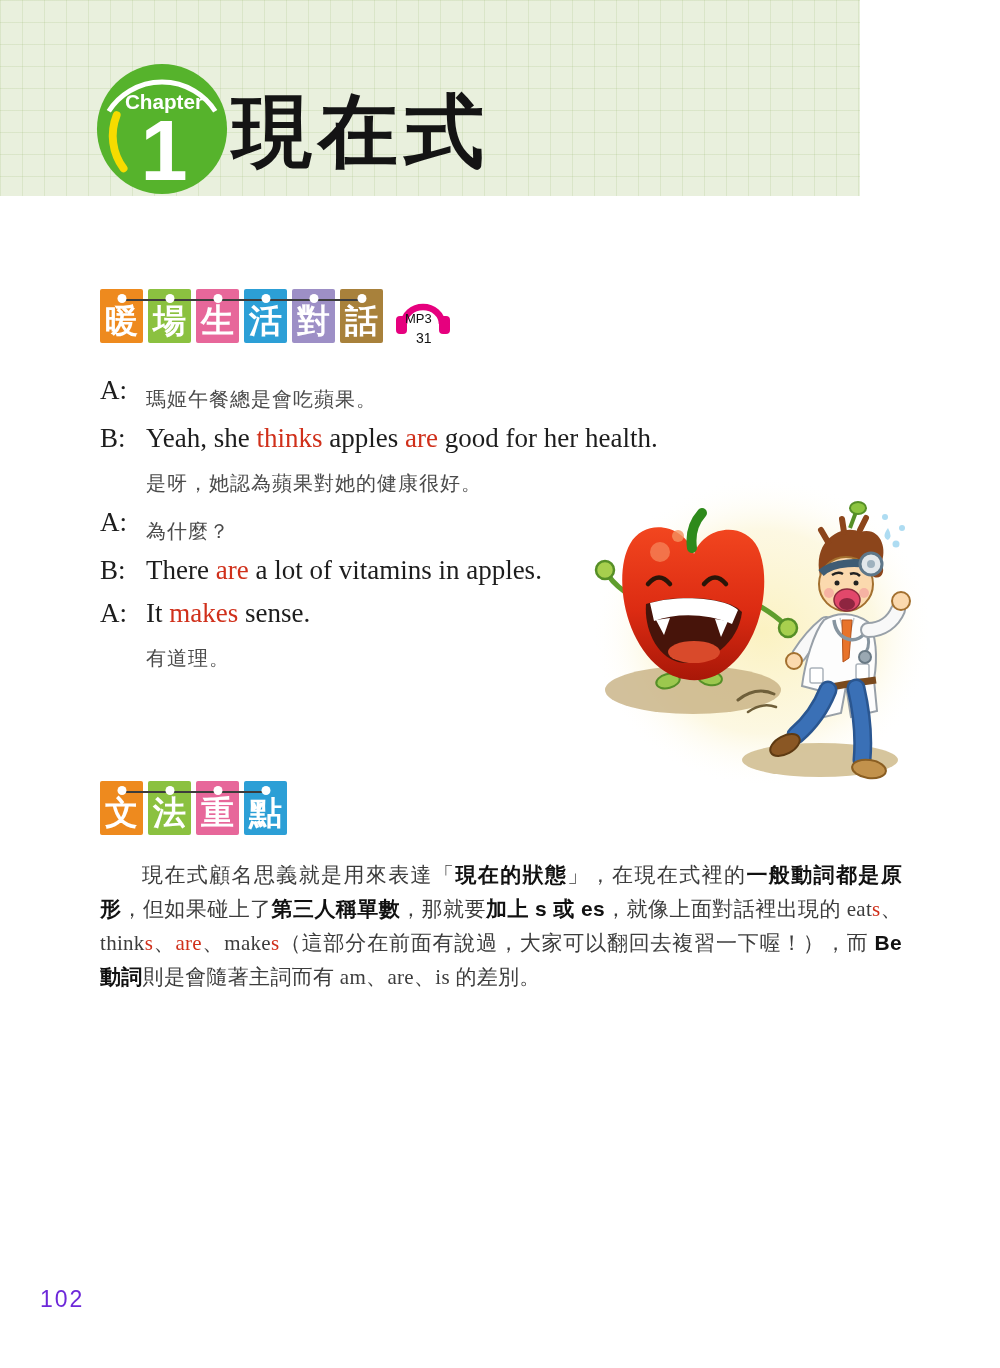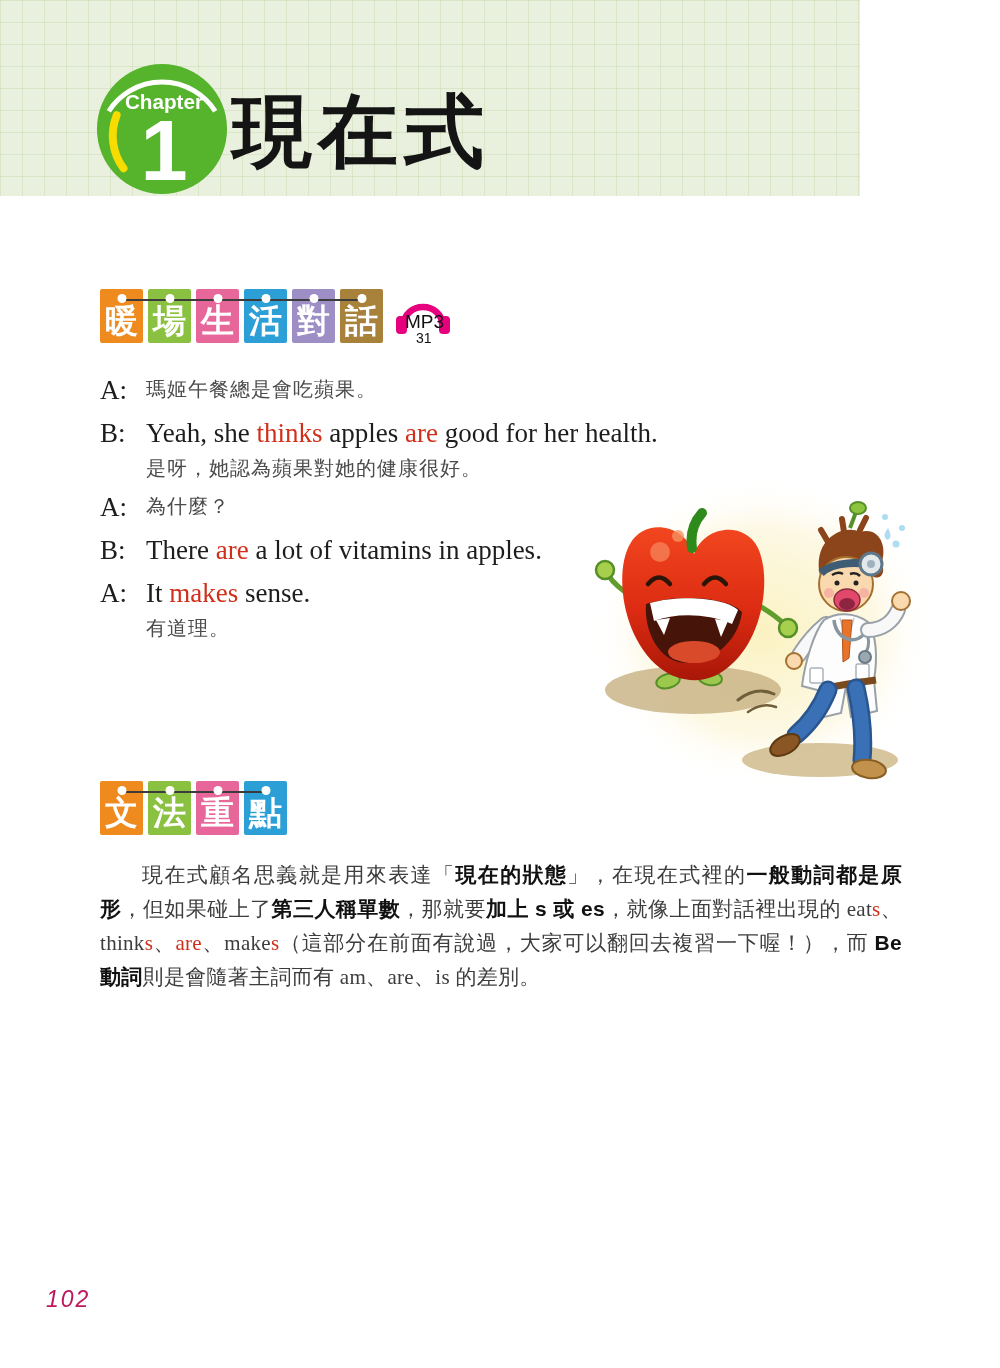--- a/index.html
+++ b/index.html
@@ -23,46 +23,46 @@
         align-items:flex-end;justify-content:center;}
   .tile .glyph{color:#fff;font-weight:bold;font-size:33px;line-height:44px;width:100%;text-align:center;}
   .tile .dot{position:absolute;top:5px;left:50%;transform:translateX(-50%);
         width:9px;height:9px;border-radius:50%;background:#fff;z-index:3;}
   .banner-warmup{left:100px;top:289px;}
   .banner-grammar{left:100px;top:781px;}
 
   
   .mp3{position:absolute;left:392px;top:290px;width:62px;height:62px;}
   .mp3 svg{position:absolute;left:0;top:0;}
-  .mp3 .mp3-label{position:absolute;left:13px;top:21px;font-size:19px;color:#111;letter-spacing:0;}
+  .mp3 .mp3-label{position:absolute;left:13px;top:21px;font-size:13px;color:#111;letter-spacing:0;}
   .mp3 .mp3-track{position:absolute;left:24px;top:40px;font-size:14px;color:#111;}
 
   
   .dialogue{position:absolute;left:100px;top:372px;width:660px;
         font-family:"Liberation Serif","DejaVu Serif",serif;}
   .dlg-item{display:grid;grid-template-columns:46px 1fr;margin-bottom:7px;}
   .dlg-speaker{font-size:27px;line-height:36px;color:#1d1d1d;}
   .dlg-en{font-size:27px;line-height:36px;color:#1d1d1d;white-space:nowrap;}
-  .dlg-zh{grid-column:2;font-size:20px;line-height:28px;margin-top:3px;color:#4b4b4b;
+  .dlg-zh{grid-column:2;font-size:20px;line-height:28px;margin-top:13px;color:#4b4b4b;
         letter-spacing:1px;white-space:nowrap;}
   .red{color:#d0301b;}
 
   
   .paragraphs{position:absolute;left:100px;top:858px;width:802px;
         font-family:"Liberation Serif","DejaVu Serif",serif;
         font-size:21px;line-height:33px;color:#3d3d3d;text-align:justify;letter-spacing:.3px;}
   .paragraphs p{margin:0 0 33px 0;text-indent:2em;}
   .b{font-weight:bold;color:#111;font-family:"Liberation Sans","DejaVu Sans",sans-serif;}
   .blue{font-weight:bold;color:#32329b;font-family:"Liberation Sans","DejaVu Sans",sans-serif;}
 
   
   .illus{position:absolute;left:588px;top:472px;width:340px;height:312px;}
 
   
-  .pagenum{position:absolute;left:46px;top:1286px;font-size:23px;color:#be185d;letter-spacing:2px;font-style:italic;}
+  .pagenum{position:absolute;left:40px;top:1286px;font-size:23px;color:#6d28d9;letter-spacing:2px;}
 </style>
 </head>
 <body>
 
 <div class="page">
 
   <div class="band">
     <svg class="badge" viewBox="0 0 140 140">
       <circle cx="70" cy="70" r="66" fill="#56b32c"></circle>
       <path d="M 16 52 A 64 64 0 0 1 124 52" stroke="#ffffff" stroke-width="5" fill="none"></path>

